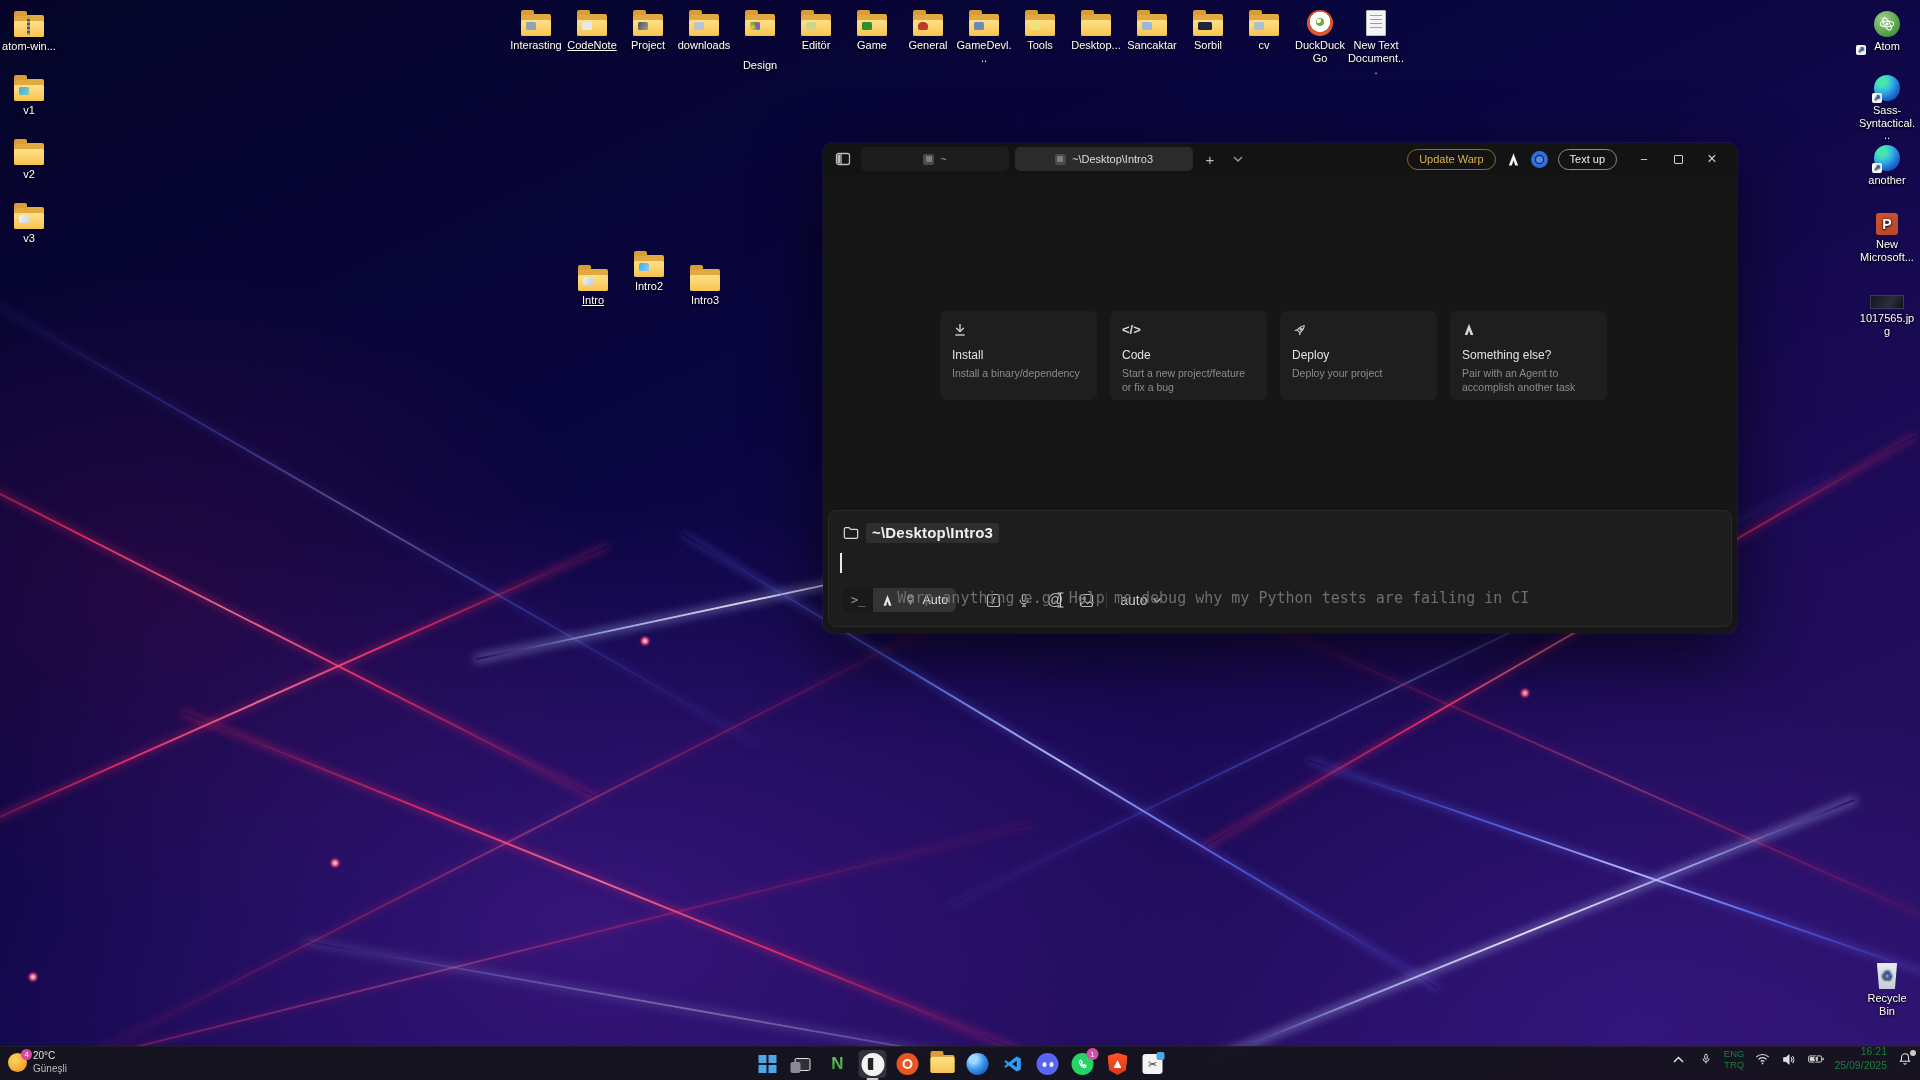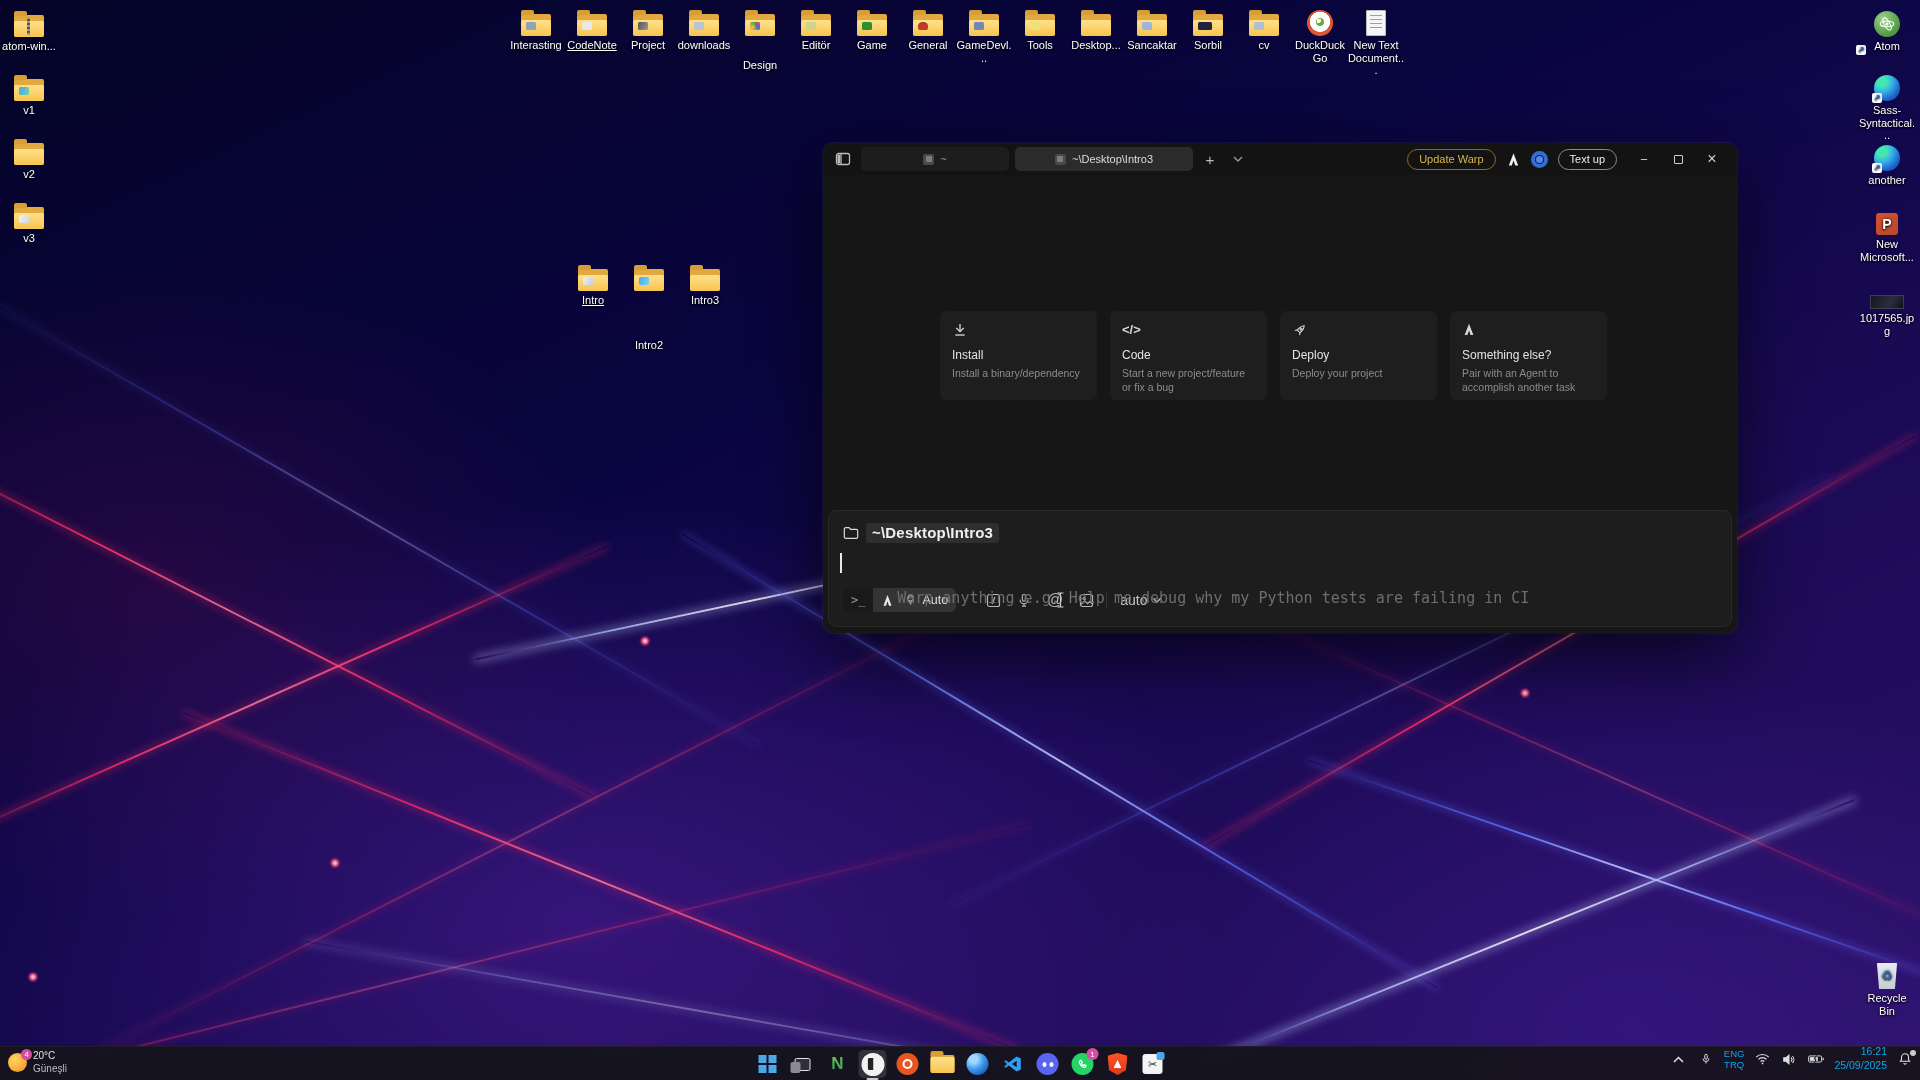--- a/index.html
+++ b/index.html
@@ -129,21 +129,21 @@
   .discord { width:22px; height:22px; border-radius:50%; background:#5865f2; display:flex; align-items:center; justify-content:center; gap:3px; }
   .discord i { width:4px; height:5px; border-radius:50%; background:#fff; }
   .whats { width:22px; height:22px; border-radius:50%; background:#25d366; display:grid; place-items:center; position:relative; }
   .wbadge { position:absolute; top:-5px; right:-5px; min-width:12px; height:12px; border-radius:6px;
     background:#d64ca8; color:#fff; font-size:8px; display:grid; place-items:center; padding:0 2px; }
   .brave { width:20px; height:22px; background:linear-gradient(180deg,#ff5226,#d93a18);
     clip-path:polygon(50% 0, 100% 12%, 92% 78%, 50% 100%, 8% 78%, 0 12%); display:grid; place-items:center; }
   .brave i { width:8px; height:8px; background:#fff; clip-path:polygon(50% 0,100% 100%,0 100%); }
   .snip { width:20px; height:20px; background:#f4f4f4; border-radius:3px; position:relative; display:grid; place-items:center; color:#333; font-size:11px; }
   .snip::before { content:""; position:absolute; right:-2px; top:-2px; width:8px; height:8px; border-radius:2px; background:#4ca7e8; }
-  .tray { position:absolute; right:6px; top:0; height:24px; display:flex; align-items:center; gap:9px; color:#0ea5e9; }
+  .tray { position:absolute; right:6px; top:0; height:24px; display:flex; align-items:center; gap:9px; color:#15803d; }
   .tray .t-ic { display:grid; place-items:center; width:18px; }
   .lang { font-size:9.5px; line-height:1.2; text-align:center; }
   .clock { font-size:10.5px; line-height:1.3; text-align:right; }
   .bell { position:relative; }
   .bell i { position:absolute; right:-2px; top:-2px; width:6px; height:6px; border-radius:50%; background:#c9c9c9; }
   svg { display:block; }
 </style>
 </head>
 <body>
 
@@ -323,21 +323,21 @@
 </div>
 
 <div class="dcell" style="left:564px; top:260px;text-decoration:underline;">
   <div class="ic">
       <div class="folder">
         <div class="emblem" style="background:linear-gradient(120deg,#eef2f6,#c2ccd8);"></div>
       </div>
     </div>
   <div class="lbl">Intro</div>
 </div>
-<div class="dcell" style="left:620px; top:260px;gap:45px;">
+<div class="dcell" style="left:620px; top:246px;">
   <div class="ic">
       <div class="folder">
         <div class="emblem" style="background:linear-gradient(120deg,#3fa9f5,#8bd0ef);"></div>
       </div>
     </div>
   <div class="lbl">Intro2</div>
 </div>
 <div class="dcell" style="left:676px; top:260px;">
   <div class="ic">
       <div class="folder"></div>

